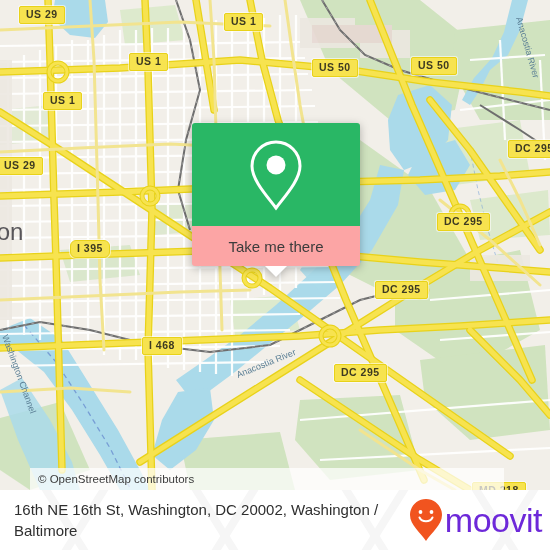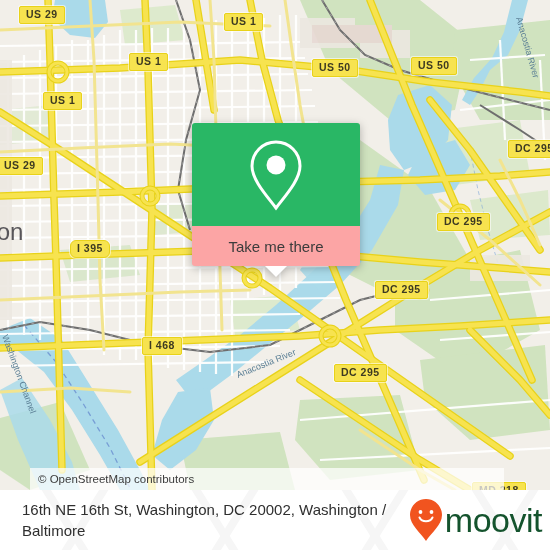--- a/index.html
+++ b/index.html
@@ -82,34 +82,34 @@
   }
 
   
   .footer{
     position:absolute;left:0;top:490px;width:550px;height:60px;
     background:#ffffff;overflow:hidden;
   }
   .footer-wm{position:absolute;left:0;top:0;width:550px;height:60px;opacity:.40;}
   .footer-inner{
     position:relative;display:flex;align-items:center;
-    height:60px;padding:0 8px 0 14px;box-sizing:border-box;margin-left:8px;
+    height:60px;padding:0 8px 0 14px;box-sizing:border-box;
   }
   .addr{
     flex:1 1 auto;
     font-size:15px;line-height:21px;color:#2f2f2f;
     font-family:"Liberation Sans",sans-serif;
     padding-right:4px;
   }
   .brand{
     flex:0 0 auto;display:flex;align-items:center;gap:2px;
     margin-left:-6px;
   }
   .brand-word{
-    font-size:34px;line-height:34px;color:#14532d;
+    font-size:34px;line-height:34px;color:#6d28d9;
     font-family:"Liberation Sans",sans-serif;
     letter-spacing:-.5px;
   }
 </style>
 </head>
 <body>
 
 <div class="screen">
 
   <div class="map">

